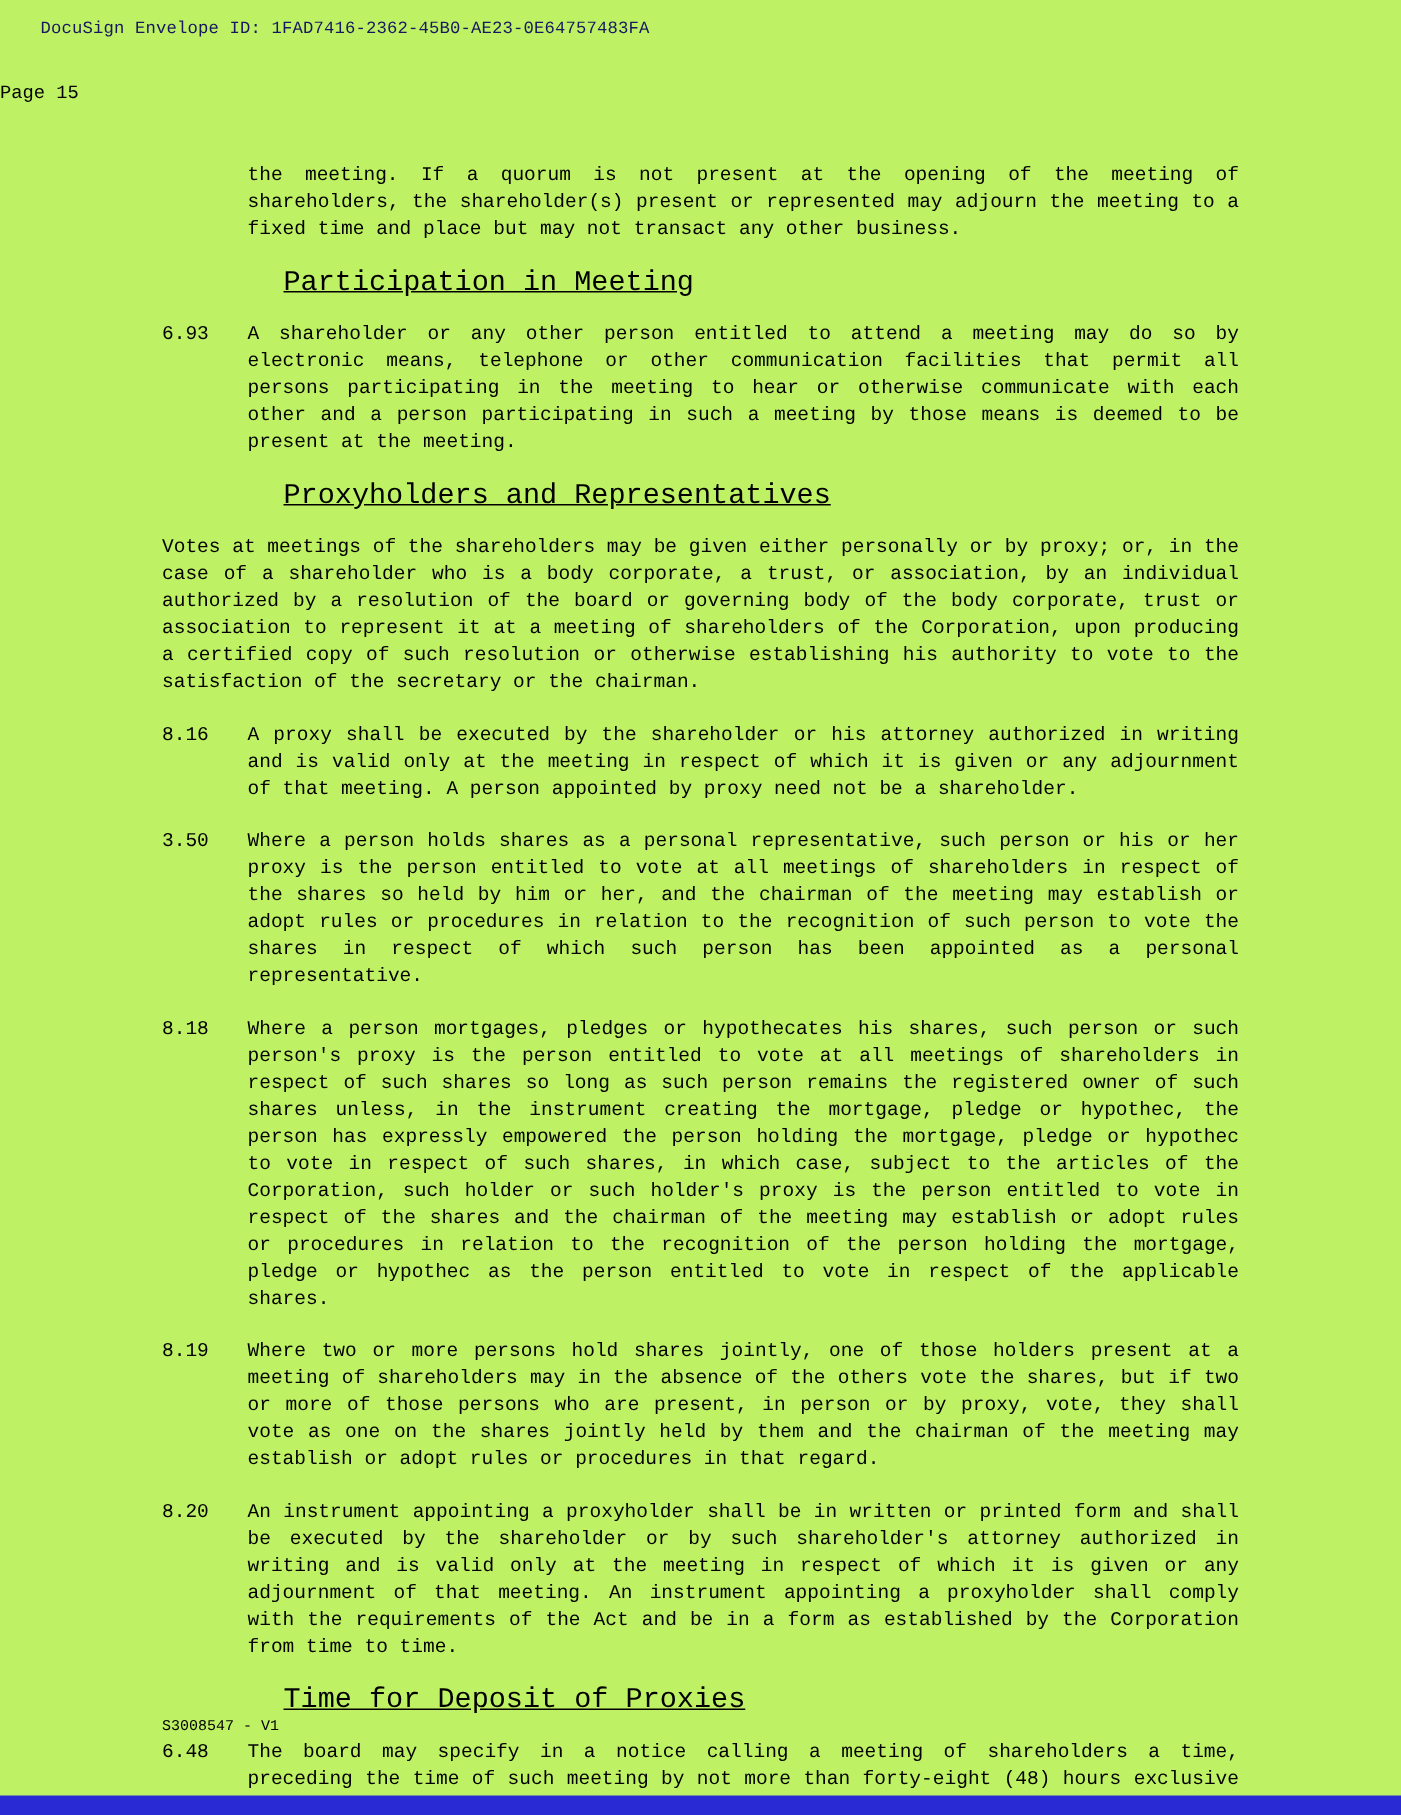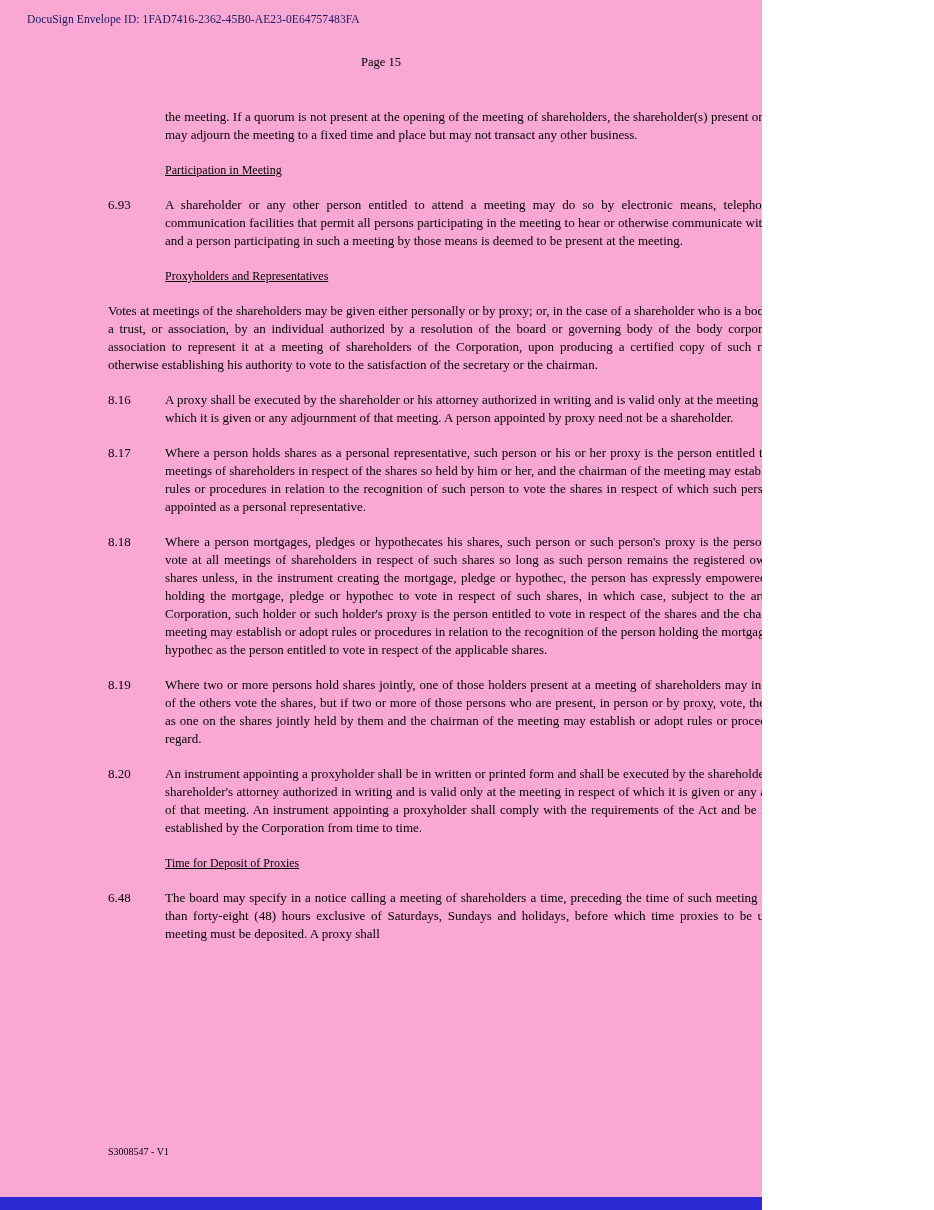--- a/index.html
+++ b/index.html
@@ -2,41 +2,41 @@
 <html><head>
 <meta charset="utf-8">
 <style>
   html, body {
     margin: 0;
     padding: 0;
     background: #ffffff;
   }
   .page {
     position: relative;
-    width: 762px;
+    width: 934px;
     height: 1210px;
-    background: #f9a8d4;
-    font-family: Liberation Serif, serif;
+    background: #bef264;
+    font-family: Liberation Mono, monospace;
     color: #000000;
     overflow: hidden;
   }
   .envelope-id {
     position: absolute;
     top: 13px;
     left: 27px;
     font-size: 11.5px;
     letter-spacing: 0.1px;
     color: #17175f;
   }
   .page-number {
     position: absolute;
     top: 55px;
     left: 0;
     right: 0;
-    text-align: center;
+    text-align: left;
     font-size: 12.5px;
   }
   .doc-body {
     position: absolute;
     top: 108px;
     left: 108px;
     width: 718px;
   }
   .clause {
     display: flex;
@@ -48,23 +48,23 @@
     font-size: 13px;
     line-height: 18px;
   }
   .clause-text {
     flex: 1;
     font-size: 13px;
     line-height: 18px;
     text-align: justify;
   }
   .section-heading {
-    margin-left: 57px;
+    margin-left: 81px;
     margin-bottom: 17px;
-    font-size: 12px;
+    font-size: 19px;
     line-height: 18px;
     text-decoration: underline;
   }
   .doc-ref {
     position: absolute;
     left: 108px;
     bottom: 53px;
     font-size: 10px;
   }
   .footer-bar {
@@ -93,21 +93,21 @@
       </div>
       <div class="section-heading">Proxyholders and Representatives</div>
       <div class="clause">
         <div class="clause-text">Votes at meetings of the shareholders may be given either personally or by proxy; or, in the case of a shareholder who is a body corporate, a trust, or association, by an individual authorized by a resolution of the board or governing body of the body corporate, trust or association to represent it at a meeting of shareholders of the Corporation, upon producing a certified copy of such resolution or otherwise establishing his authority to vote to the satisfaction of the secretary or the chairman.</div>
       </div>
       <div class="clause">
         <div class="clause-number">8.16</div>
         <div class="clause-text">A proxy shall be executed by the shareholder or his attorney authorized in writing and is valid only at the meeting in respect of which it is given or any adjournment of that meeting.  A person appointed by proxy need not be a shareholder.</div>
       </div>
       <div class="clause">
-        <div class="clause-number">8.17</div>
+        <div class="clause-number">3.50</div>
         <div class="clause-text">Where a person holds shares as a personal representative, such person or his or her proxy is the person entitled to vote at all meetings of shareholders in respect of the shares so held by him or her, and the chairman of the meeting may establish or adopt rules or procedures in relation to the recognition of such person to vote the shares in respect of which such person has been appointed as a personal representative.</div>
       </div>
       <div class="clause">
         <div class="clause-number">8.18</div>
         <div class="clause-text">Where a person mortgages, pledges or hypothecates his shares, such person or such person's proxy is the person entitled to vote at all meetings of shareholders in respect of such shares so long as such person remains the registered owner of such shares unless, in the instrument creating the mortgage, pledge or hypothec, the person has expressly empowered the person holding the mortgage, pledge or hypothec to vote in respect of such shares, in which case, subject to the articles of the Corporation, such holder or such holder's proxy is the person entitled to vote in respect of the shares and the chairman of the meeting may establish or adopt rules or procedures in relation to the recognition of the person holding the mortgage, pledge or hypothec as the person entitled to vote in respect of the applicable shares.</div>
       </div>
       <div class="clause">
         <div class="clause-number">8.19</div>
         <div class="clause-text">Where two or more persons hold shares jointly, one of those holders present at a meeting of shareholders may in the absence of the others vote the shares, but if two or more of those persons who are present, in person or by proxy, vote, they shall vote as one on the shares jointly held by them and the chairman of the meeting may establish or adopt rules or procedures in that regard.</div>
       </div>

